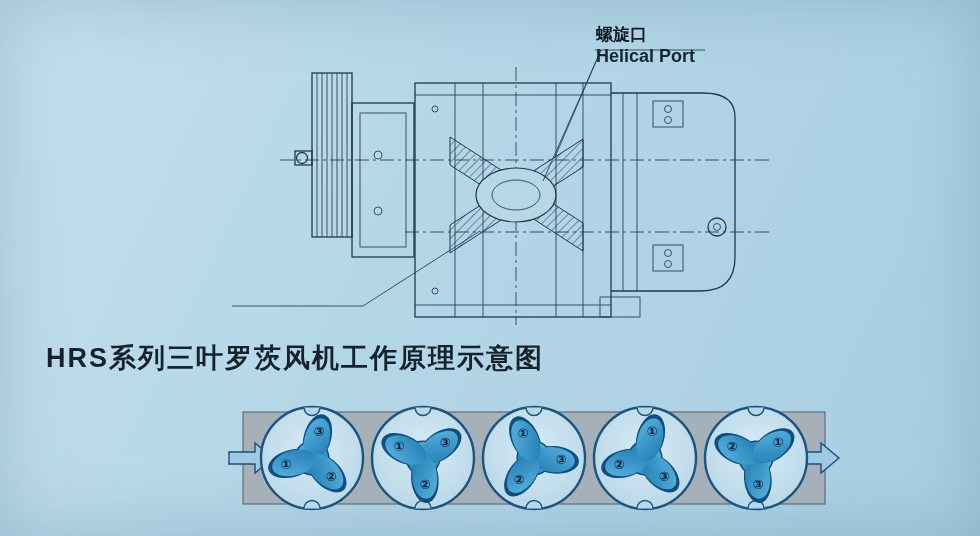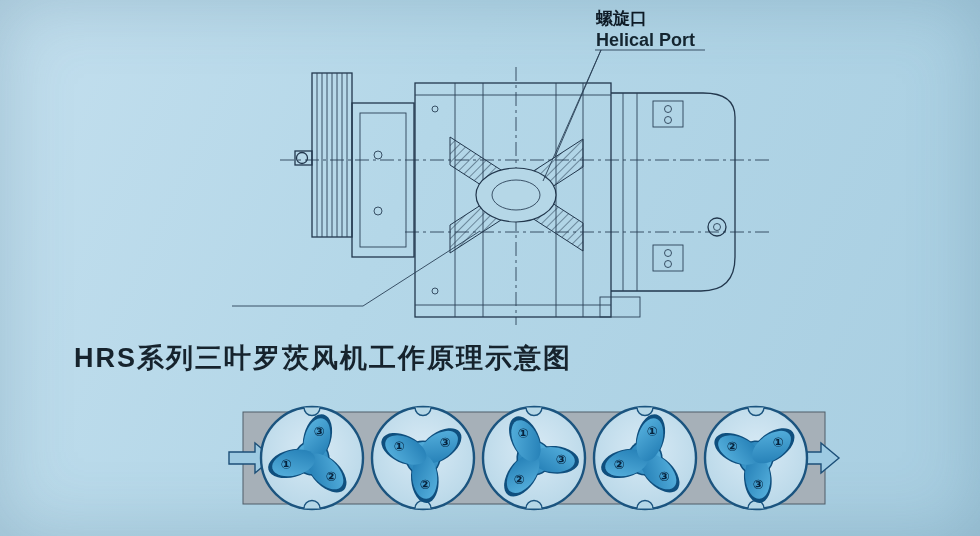--- a/index.html
+++ b/index.html
@@ -5,21 +5,21 @@
   html,body{margin:0;padding:0;background:#8fb6c9;}
   .page{
     position:relative;width:980px;height:536px;overflow:hidden;
     background:linear-gradient(115deg,#c3dfee 0%,#b4d7e8 40%,#a8cee1 100%);
     font-family:"Liberation Sans","DejaVu Sans",sans-serif;
     box-shadow:inset 0 0 70px rgba(70,110,135,.28);
   }
   .abs{position:absolute;}
   .label-cn{font-size:17px;font-weight:700;color:#0e1b26;line-height:1.25;}
   .label-en{font-size:18px;font-weight:700;color:#142530;line-height:1.3;}
-  .title{font-size:27px;font-weight:700;color:#16232d;letter-spacing:2px;margin-left:28px;}
+  .title{font-size:27px;font-weight:700;color:#16232d;letter-spacing:2px;}
   svg text{font-family:"DejaVu Sans","Liberation Sans",sans-serif;}
   .ln{fill:none;stroke:#22374d;stroke-width:1.3;}
   .thin{fill:none;stroke:#2a4157;stroke-width:0.9;}
   .cl{fill:none;stroke:#2a4157;stroke-width:0.9;stroke-dasharray:14 4 3 4;}
   .marker{font-size:13px;fill:#06233d;text-anchor:middle;font-weight:700;}
 </style>
 </head>
 <body>
 
 <div class="page">
@@ -82,21 +82,21 @@
 
     <g>
       <path class="thin" d="M370 45 H480"></path>
       <path class="thin" d="M376 45 L330 152"></path>
       <path class="thin" d="M376 45 L318 176"></path>
       <path class="thin" d="M7 301 H138"></path>
       <path class="thin" d="M138 301 L255 226"></path>
     </g>
   </svg>
 
-  <div class="abs" style="left:596px;top:8px">
+  <div class="abs" style="left:596px;top:24px">
     <div class="label-cn">螺旋口</div>
     <div class="label-en">Helical Port</div>
   </div>
 
 
   <div class="abs title" style="left:46px;top:340px">HRS系列三叶罗茨风机工作原理示意图</div>
 
   <svg class="abs" style="left:215px;top:382px" width="640" height="152" viewBox="0 0 640 152">
     <defs>
       <radialGradient id="bore" cx="50%" cy="42%" r="65%">

